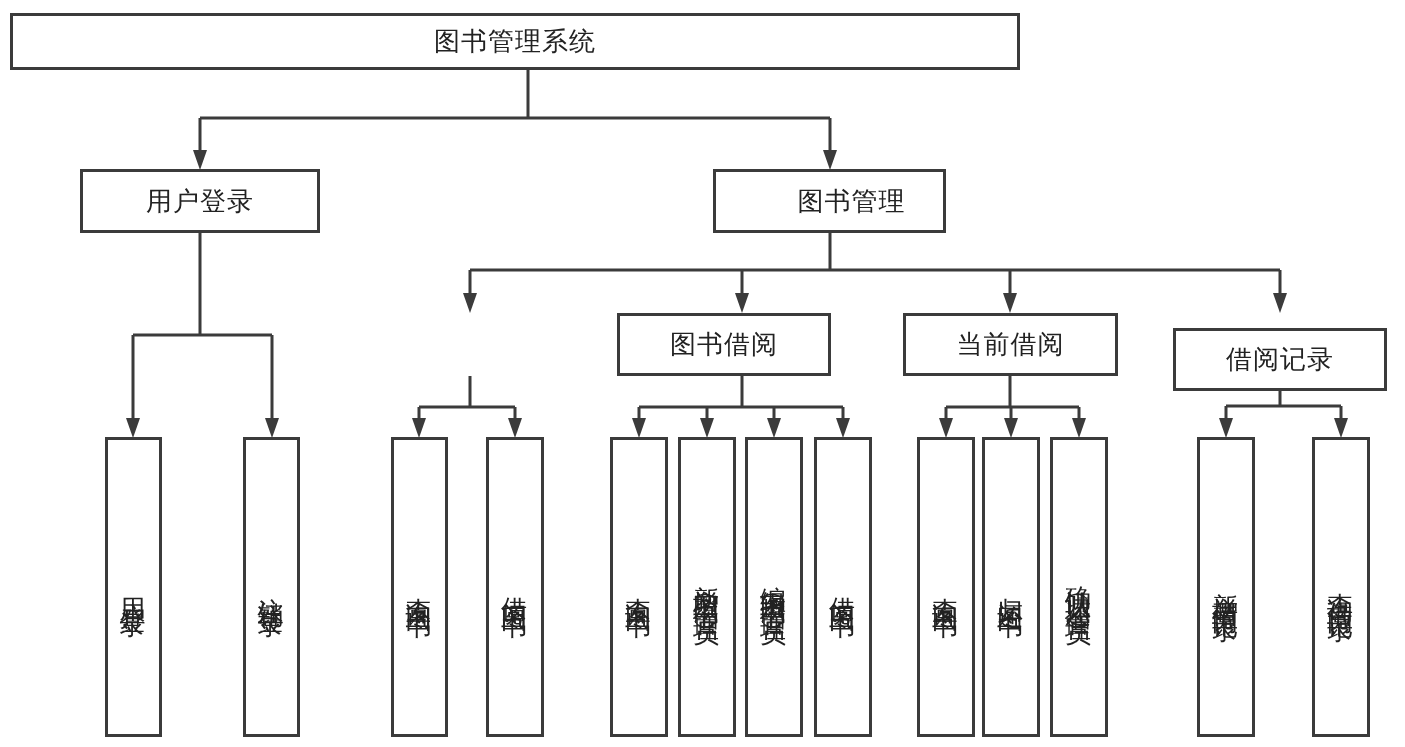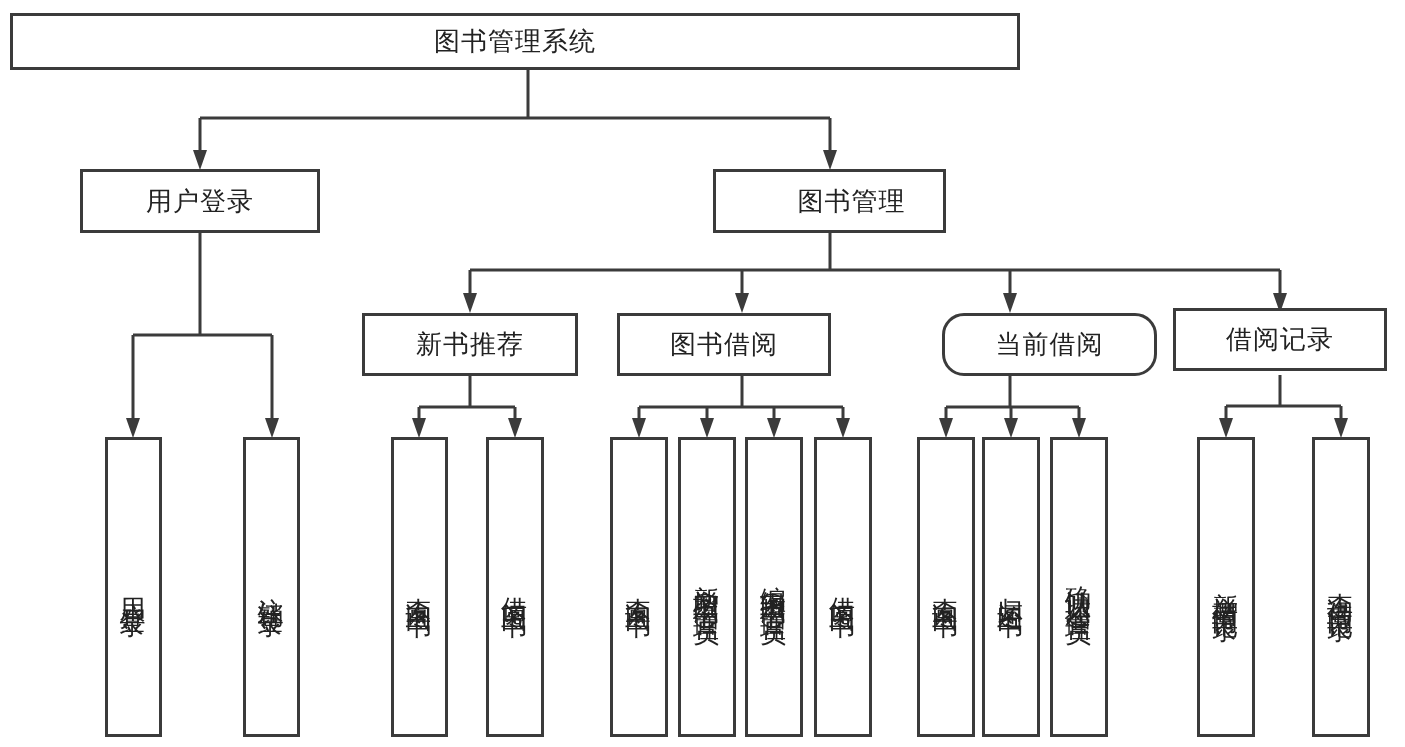--- a/index.html
+++ b/index.html
@@ -93,24 +93,23 @@
     </g>
     <polygon fill="#3b3b3b" points="1219,418 1233,418 1226,438"></polygon>
     <polygon fill="#3b3b3b" points="1334,418 1348,418 1341,438"></polygon>
   </svg>
 
   <div class="node h" style="left:10px; top:13px; width:1010px; height:57px;">图书管理系统</div>
 
   <div class="node h" style="left:80px; top:169px; width:240px; height:64px;">用户登录</div>
   <div class="node h" style="left:713px; top:169px; width:233px; height:64px;padding-left:44px;">图书管理</div>
 
-  <div class="node h" style="left:362px; top:313px; width:216px; height:63px;">新书推荐</div>
   <div class="node h" style="left:617px; top:313px; width:214px; height:63px;">图书借阅</div>
-  <div class="node h" style="left:942px; top:313px; width:215px; height:63px;border-radius:22px;">当前借阅</div>
-  <div class="node h" style="left:1173px; top:308px; width:214px; height:63px;">借阅记录</div>
+  <div class="node h" style="left:903px; top:313px; width:215px; height:63px;">当前借阅</div>
+  <div class="node h" style="left:1173px; top:328px; width:214px; height:63px;">借阅记录</div>
 
   <div class="node v" style="left:105px; top:437px; width:57px; height:300px;">用户登录</div>
   <div class="node v" style="left:243px; top:437px; width:57px; height:300px;">注销登录</div>
 
   <div class="node v" style="left:391px; top:437px; width:57px; height:300px;">查询图书</div>
   <div class="node v" style="left:486px; top:437px; width:58px; height:300px;">借阅图书</div>
 
   <div class="node v" style="left:610px; top:437px; width:58px; height:300px;">查询图书</div>
   <div class="node v" style="left:678px; top:437px; width:58px; height:300px;">新增图书（管理员）</div>
   <div class="node v" style="left:745px; top:437px; width:58px; height:300px;">编辑图书（管理员）</div>

